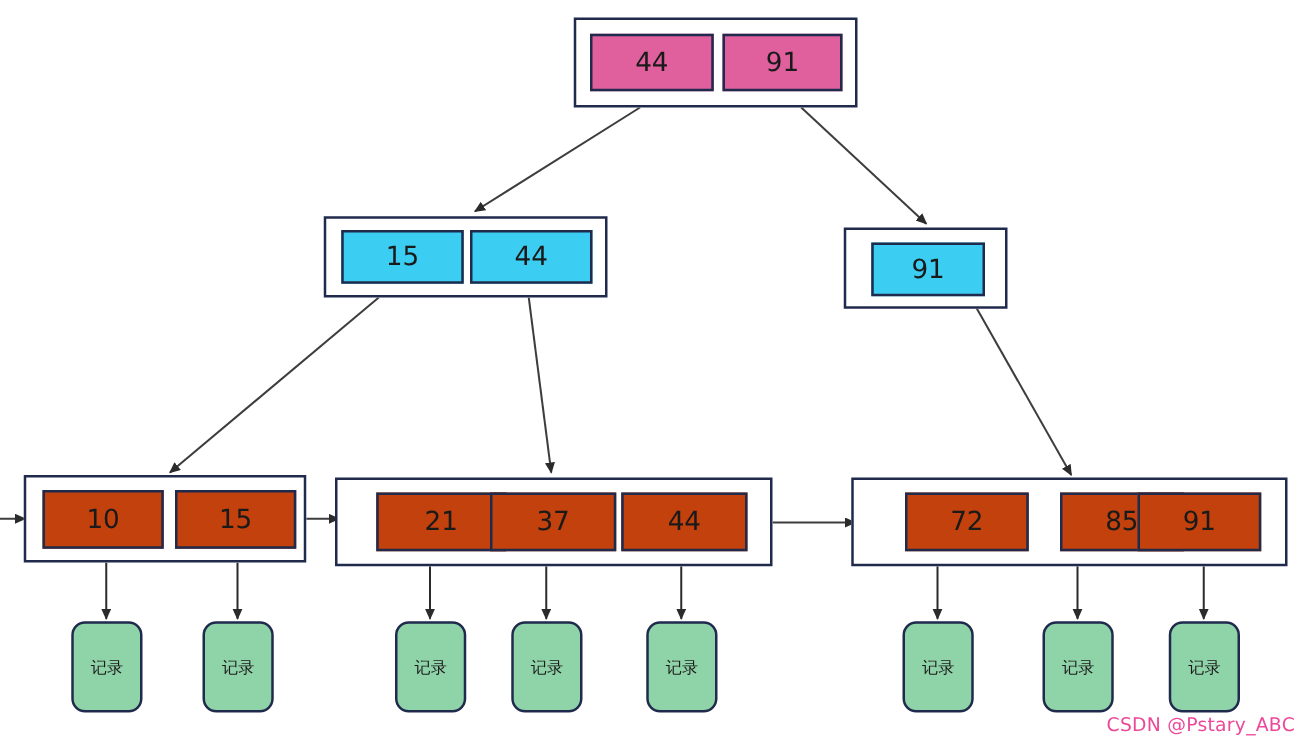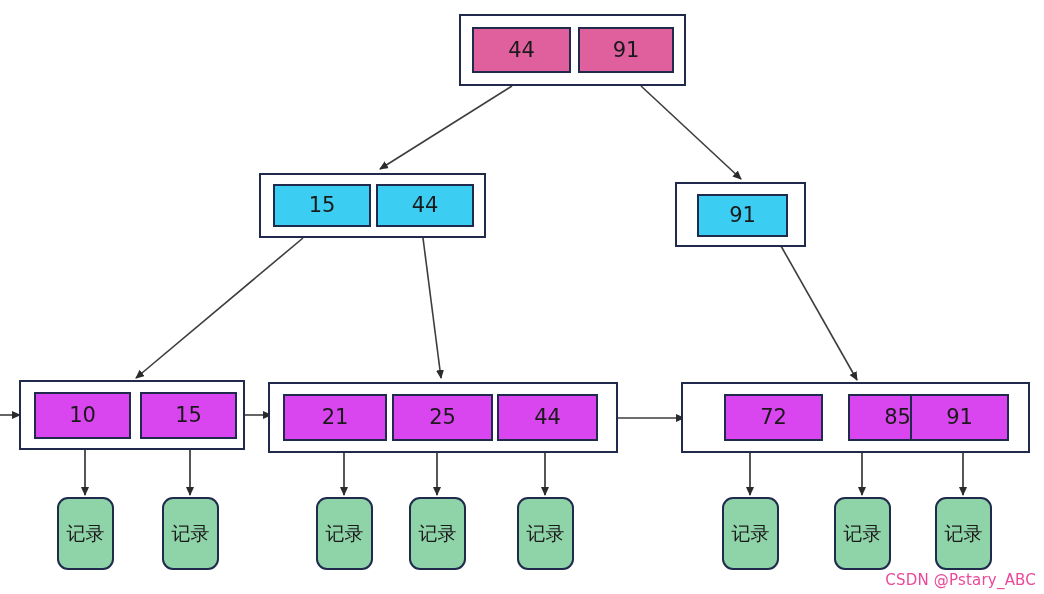--- a/index.html
+++ b/index.html
@@ -36,33 +36,33 @@
     display: flex;
     align-items: center;
     justify-content: center;
     font-size: 21px;
     color: #1a1a1a;
     line-height: 1;
     z-index: 4;
   }
   .cell.pink  { background: #e0609e; }
   .cell.blue  { background: #3ccdf2; }
-  .cell.green { background: #d946ef; }
+  .cell.green { background: #c2410c; }
 
   
   .record {
     position: absolute;
     box-sizing: border-box;
     background: #8fd3a8;
     border: 2px solid #1f2a4d;
     border-radius: 11px;
     display: flex;
     align-items: center;
     justify-content: center;
-    font-size: 19px;
+    font-size: 13px;
     color: #1a1a1a;
     z-index: 4;
   }
 
   
   #arrows {
     position: absolute;
     left: 0;
     top: 0;
     width: 1044px;
@@ -130,22 +130,22 @@
   <div class="cell blue" style="left:376px; top:184px; width:98px; height:43px;">44</div>
 
   <div class="node" style="left:675px; top:182px; width:131px; height:65px;"></div>
   <div class="cell blue" style="left:697px; top:194px; width:91px; height:43px;">91</div>
 
   <div class="node" style="left:19px; top:380px; width:226px; height:70px;"></div>
   <div class="cell green" style="left:34px; top:392px; width:97px; height:47px;">10</div>
   <div class="cell green" style="left:140px; top:392px; width:97px; height:47px;">15</div>
 
   <div class="node" style="left:268px; top:382px; width:350px; height:71px;"></div>
-  <div class="cell green" style="left:283px; top:394px; width:104px; height:47px;">21</div>
-  <div class="cell green" style="left:392px; top:394px; width:101px; height:47px;">25</div>
+  <div class="cell green" style="left:301px; top:394px; width:104px; height:47px;">21</div>
+  <div class="cell green" style="left:392px; top:394px; width:101px; height:47px;">37</div>
   <div class="cell green" style="left:497px; top:394px; width:101px; height:47px;">44</div>
 
   <div class="node" style="left:681px; top:382px; width:349px; height:71px;"></div>
   <div class="cell green" style="left:694px; top:394px; width:99px; height:47px;margin-left:30px;">72</div>
   <div class="cell green" style="left:800px; top:394px; width:99px; height:47px;margin-left:48px;">85</div>
   <div class="cell green" style="left:910px; top:394px; width:99px; height:47px;">91</div>
 
   <div class="record" style="left:57px; top:497px; width:57px; height:73px;">记录</div>
   <div class="record" style="left:162px; top:497px; width:57px; height:73px;">记录</div>
   <div class="record" style="left:316px; top:497px; width:57px; height:73px;">记录</div>

